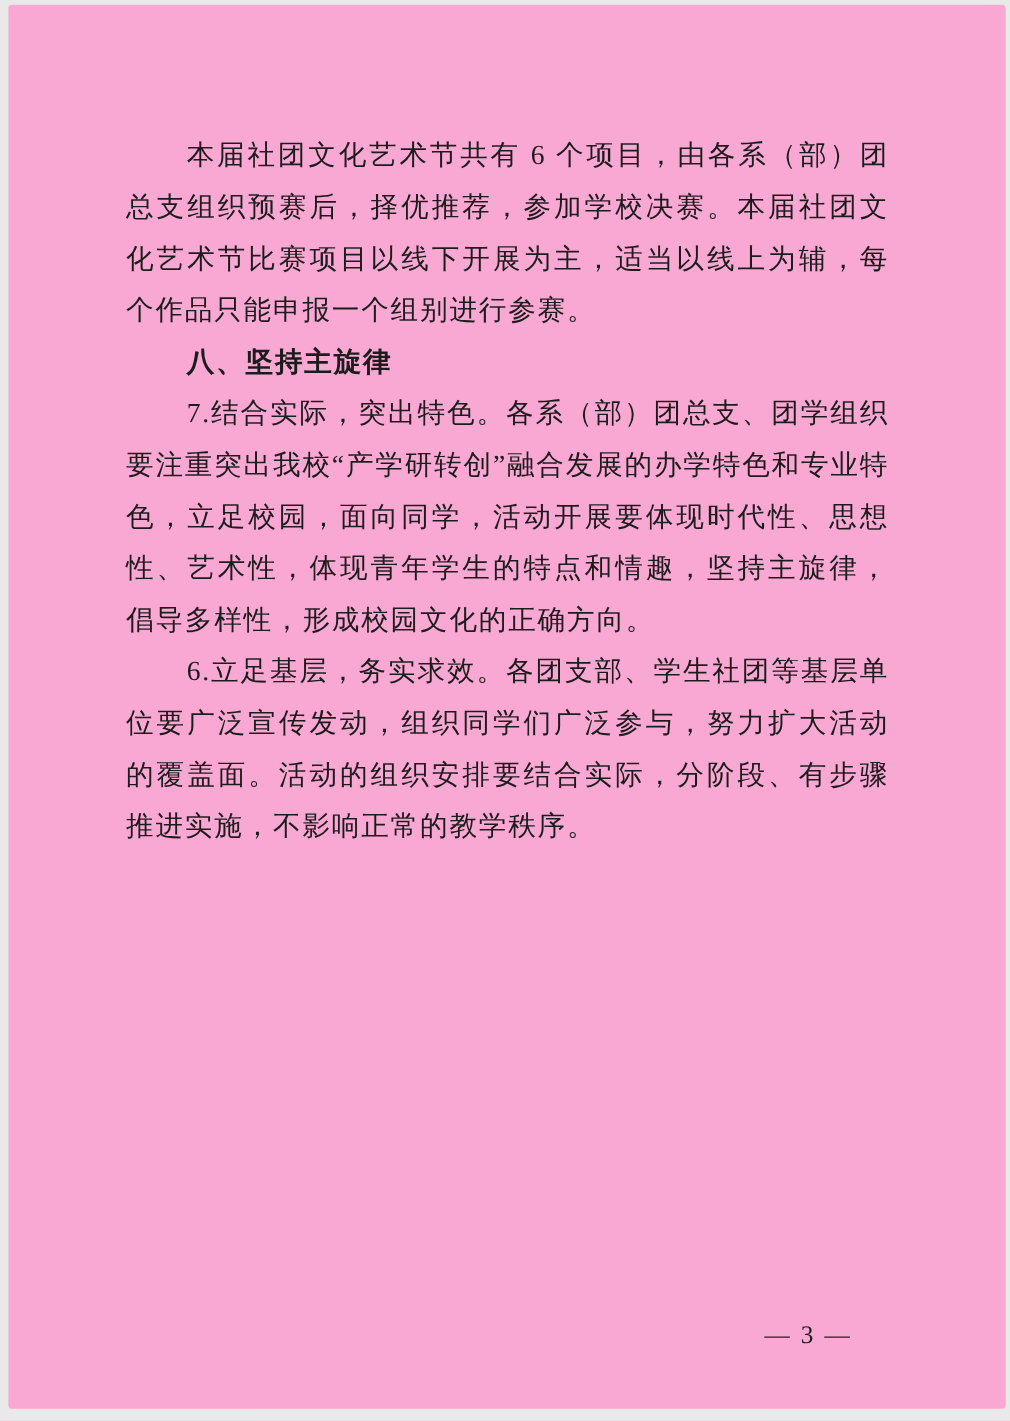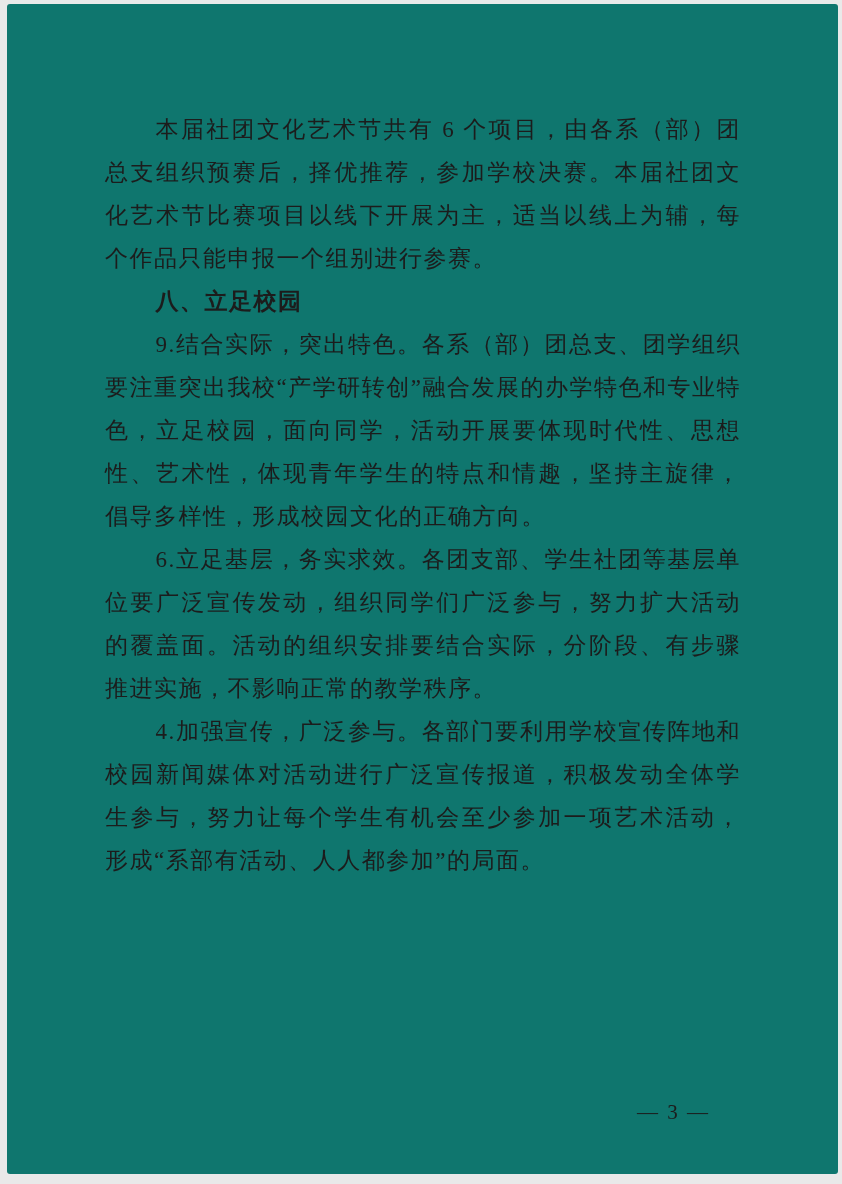--- a/index.html
+++ b/index.html
@@ -13,21 +13,21 @@
     overflow: hidden;
     position: relative;
     font-family: "Liberation Serif", serif;
   }
   .paper {
     position: absolute;
     left: 7px;
     top: 4px;
     right: 4px;
     bottom: 10px;
-    background: #0f766e;
+    background: #f9a8d4;
     border-radius: 3px;
   }
   .text-block {
     position: absolute;
     left: 98px;
     top: 104px;
     width: 636px;
     color: #1c1c1c;
     font-size: 23px;
     line-height: 43px;
@@ -58,19 +58,18 @@
     letter-spacing: 2px;
     font-family: "Liberation Serif", serif;
   }
 </style>
 </head>
 <body>
 
 <div class="paper">
   <div class="text-block">
     <p class="para">本届社团文化艺术节共有 6 个项目，由各系（部）团总支组织预赛后，择优推荐，参加学校决赛。本届社团文化艺术节比赛项目以线下开展为主，适当以线上为辅，每个作品只能申报一个组别进行参赛。</p>
-    <h2 class="heading">八、立足校园</h2>
-    <p class="para">9.结合实际，突出特色。各系（部）团总支、团学组织要注重突出我校“产学研转创”融合发展的办学特色和专业特色，立足校园，面向同学，活动开展要体现时代性、思想性、艺术性，体现青年学生的特点和情趣，坚持主旋律，倡导多样性，形成校园文化的正确方向。</p>
+    <h2 class="heading">八、坚持主旋律</h2>
+    <p class="para">7.结合实际，突出特色。各系（部）团总支、团学组织要注重突出我校“产学研转创”融合发展的办学特色和专业特色，立足校园，面向同学，活动开展要体现时代性、思想性、艺术性，体现青年学生的特点和情趣，坚持主旋律，倡导多样性，形成校园文化的正确方向。</p>
     <p class="para">6.立足基层，务实求效。各团支部、学生社团等基层单位要广泛宣传发动，组织同学们广泛参与，努力扩大活动的覆盖面。活动的组织安排要结合实际，分阶段、有步骤推进实施，不影响正常的教学秩序。</p>
-    <p class="para">4.加强宣传，广泛参与。各部门要利用学校宣传阵地和校园新闻媒体对活动进行广泛宣传报道，积极发动全体学生参与，努力让每个学生有机会至少参加一项艺术活动，形成“系部有活动、人人都参加”的局面。</p>
   </div>
   <div class="page-number">— 3 —</div>
 </div>
 
 </body></html>

